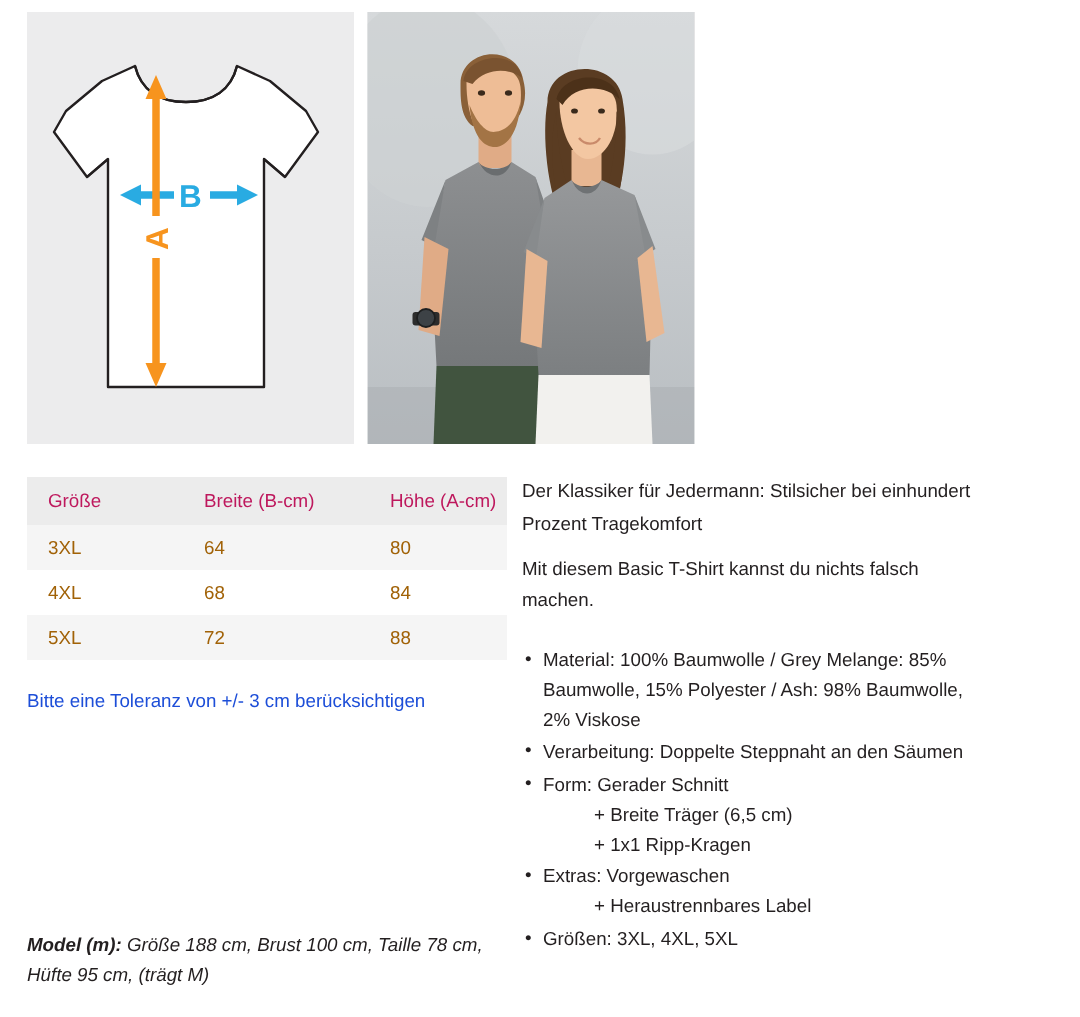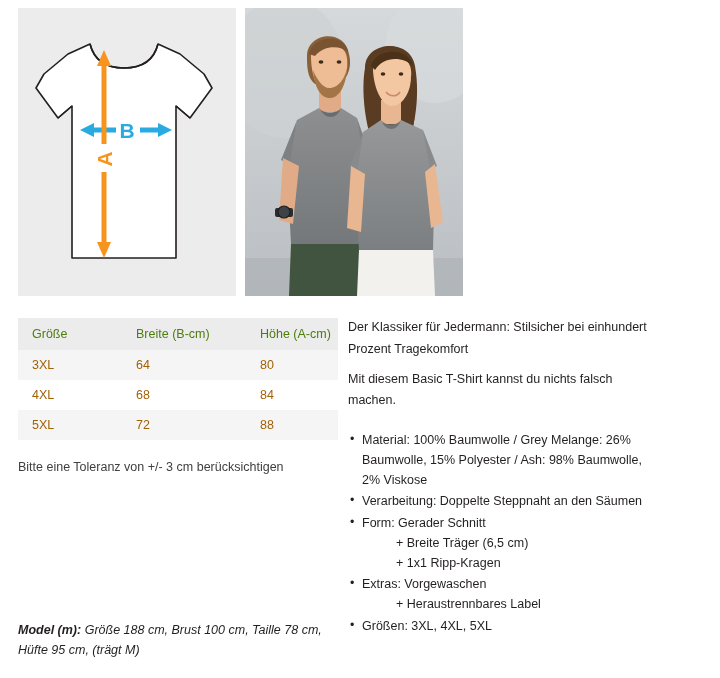--- a/index.html
+++ b/index.html
@@ -61,40 +61,40 @@
     box-sizing: border-box;
   }
   .size-table {
     border-collapse: collapse;
     width: 320px;
     font-size: 12.5px;
   }
   .size-table th {
     text-align: left;
     font-weight: normal;
-    color: #4d7c0f;
+    color: #be185d;
     background: #ececec;
     padding: 9px 0 9px 14px;
     font-size: 12.5px;
   }
   .size-table td {
     padding: 8px 0 8px 14px;
     color: #a16207;
     font-size: 12.5px;
   }
   .size-table tr.odd td { background: #f5f5f5; }
   .size-table tr.even td { background: #ffffff; }
   .size-table col.c1 { width: 104px; }
   .size-table col.c2 { width: 124px; }
   .size-table col.c3 { width: 92px; }
 
   .tolerance {
     margin-top: 20px;
     font-size: 12.5px;
-    color: #404040;
+    color: #1d4ed8;
   }
 
   .model-note {
     position: absolute;
     left: 18px;
     bottom: 18px;
     width: 330px;
     font-size: 12.5px;
     line-height: 1.55;
     color: #231f20;
@@ -302,21 +302,21 @@
     <div class="right-col">
       <div class="intro">
         <p>Der Klassiker für Jedermann: Stilsicher bei einhundert</p>
         <p>Prozent Tragekomfort</p>
         <p class="second">Mit diesem Basic T-Shirt kannst du nichts falsch</p>
         <p>machen.</p>
       </div>
 
       <ul class="features">
         <li>
-          <span class="sub-line"> Material: 100% Baumwolle / Grey Melange: 26%</span>
+          <span class="sub-line"> Material: 100% Baumwolle / Grey Melange: 85%</span>
           <span class="sub-line">Baumwolle, 15% Polyester / Ash: 98% Baumwolle,</span>
           <span class="sub-line">2% Viskose</span>
         </li>
         <li>
           <span class="sub-line">Verarbeitung: Doppelte Steppnaht an den Säumen</span>
         </li>
         <li>
           <span class="sub-line">Form: Gerader Schnitt</span>
           <span class="sub sub-line">+ Breite Träger (6,5 cm)</span>
           <span class="sub sub-line">+ 1x1 Ripp-Kragen</span>

